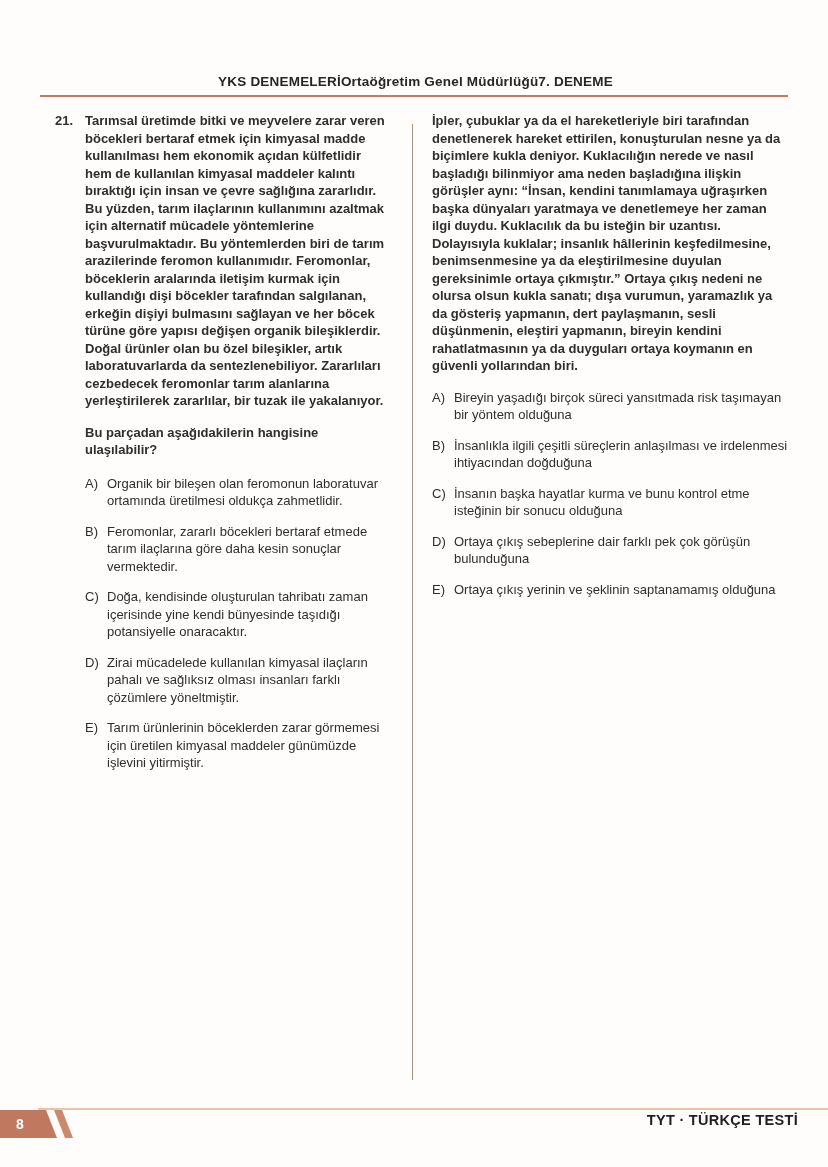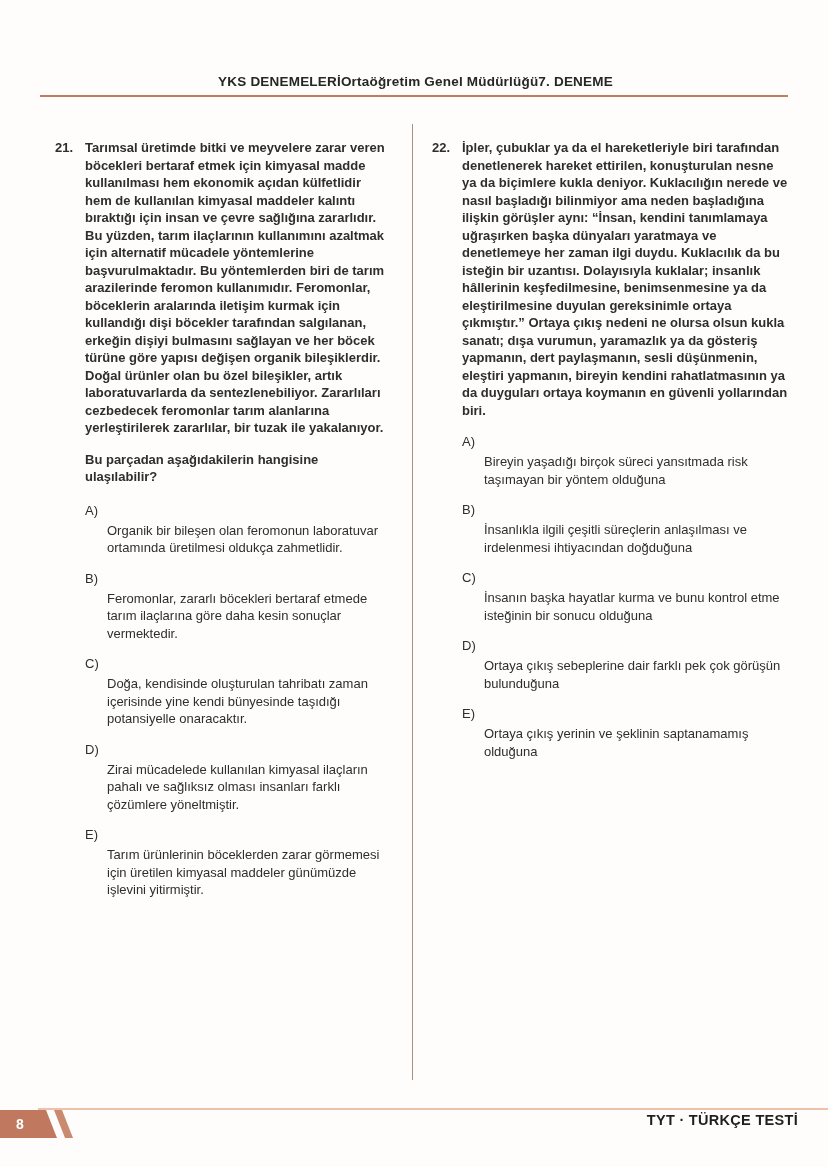--- a/index.html
+++ b/index.html
@@ -15,39 +15,39 @@
   .header{
     position:absolute;left:55px;right:52px;top:74px;
     display:flex;justify-content:center;align-items:baseline;
     font-weight:bold;font-size:13.5px;letter-spacing:0.2px;color:#262626;
   }
   .header-rule{
     position:absolute;left:40px;right:40px;top:95px;height:2px;
     background:#c57b5f;
   }
   
-  .col{position:absolute;top:139px;}
+  .col{position:absolute;top:112px;}
   .col-left{left:55px;width:330px;}
   .col-right{left:432px;width:356px;}
   .col-divider{
     position:absolute;left:412px;top:124px;width:1px;height:956px;
     background:#a79181;
   }
   .question{display:flex;}
   .qnum{
     flex:none;width:22px;margin-right:8px;
     font-weight:bold;font-size:13px;line-height:17.5px;
   }
   .qbody{flex:1;font-size:13px;line-height:17.5px;}
   .passage{margin:0 0 14px 0;font-weight:bold;}
   .stem{font-weight:bold;margin:0 0 16px 0;}
   .stem .ul{text-decoration:underline;text-underline-offset:3px;text-decoration-thickness:1.5px;}
   .option{display:flex;margin-bottom:13px;}
   .option .letter{flex:none;width:22px;}
-  .option .otext{flex:1;margin-top:20px;}
+  .option .otext{flex:1;}
   
   .footer-rule{
     position:absolute;left:38px;right:0;top:1108px;height:2px;
     background:#edc2ab;
   }
   .page-box{
     position:absolute;left:0;top:1110px;width:80px;height:28px;
     background:#c0795f;
     clip-path:polygon(0 0, 46px 0, 57px 100%, 0 100%);
     color:#ffffff;font-weight:bold;font-size:14px;
@@ -105,21 +105,20 @@
             <span class="letter">E)</span>
             <span class="otext">Tarım ürünlerinin böceklerden zarar görmemesi için üretilen kimyasal maddeler günümüzde işlevini yitirmiştir.</span>
           </div>
         </div>
       </div>
     </div>
   </div>
 
   <div class="col col-right">
     <div class="question">
-      <div class="qnum">22.</div>
       <div class="qbody">
         <p class="passage">İpler, çubuklar ya da el hareketleriyle biri tarafından denetlenerek hareket ettirilen, konuşturulan nesne ya da biçimlere kukla deniyor. Kuklacılığın nerede ve nasıl başladığı bilinmiyor ama neden başladığına ilişkin görüşler aynı: “İnsan, kendini tanımlamaya uğraşırken başka dünyaları yaratmaya ve denetlemeye her zaman ilgi duydu. Kuklacılık da bu isteğin bir uzantısı. Dolayısıyla kuklalar; insanlık hâllerinin keşfedilmesine, benimsenmesine ya da eleştirilmesine duyulan gereksinimle ortaya çıkmıştır.” Ortaya çıkış nedeni ne olursa olsun kukla sanatı; dışa vurumun, yaramazlık ya da gösteriş yapmanın, dert paylaşmanın, sesli düşünmenin, eleştiri yapmanın, bireyin kendini rahatlatmasının ya da duyguları ortaya koymanın en güvenli yollarından biri.</p>
         <div class="options">
           <div class="option">
             <span class="letter">A)</span>
             <span class="otext">Bireyin yaşadığı birçok süreci yansıtmada risk taşımayan bir yöntem olduğuna</span>
           </div>
           <div class="option">
             <span class="letter">B)</span>
             <span class="otext">İnsanlıkla ilgili çeşitli süreçlerin anlaşılması ve irdelenmesi ihtiyacından doğduğuna</span>

